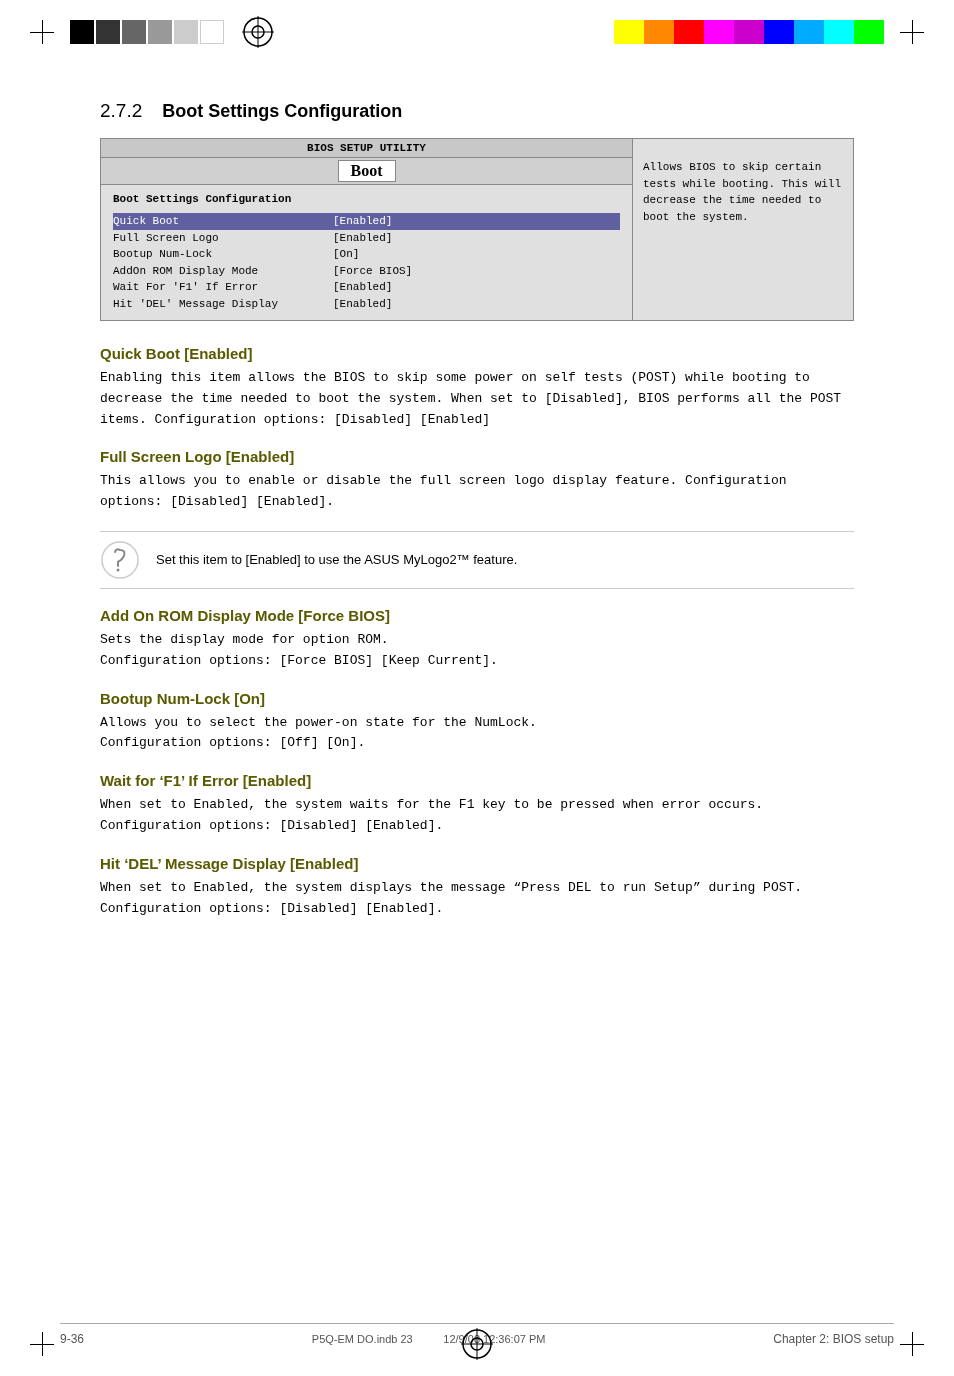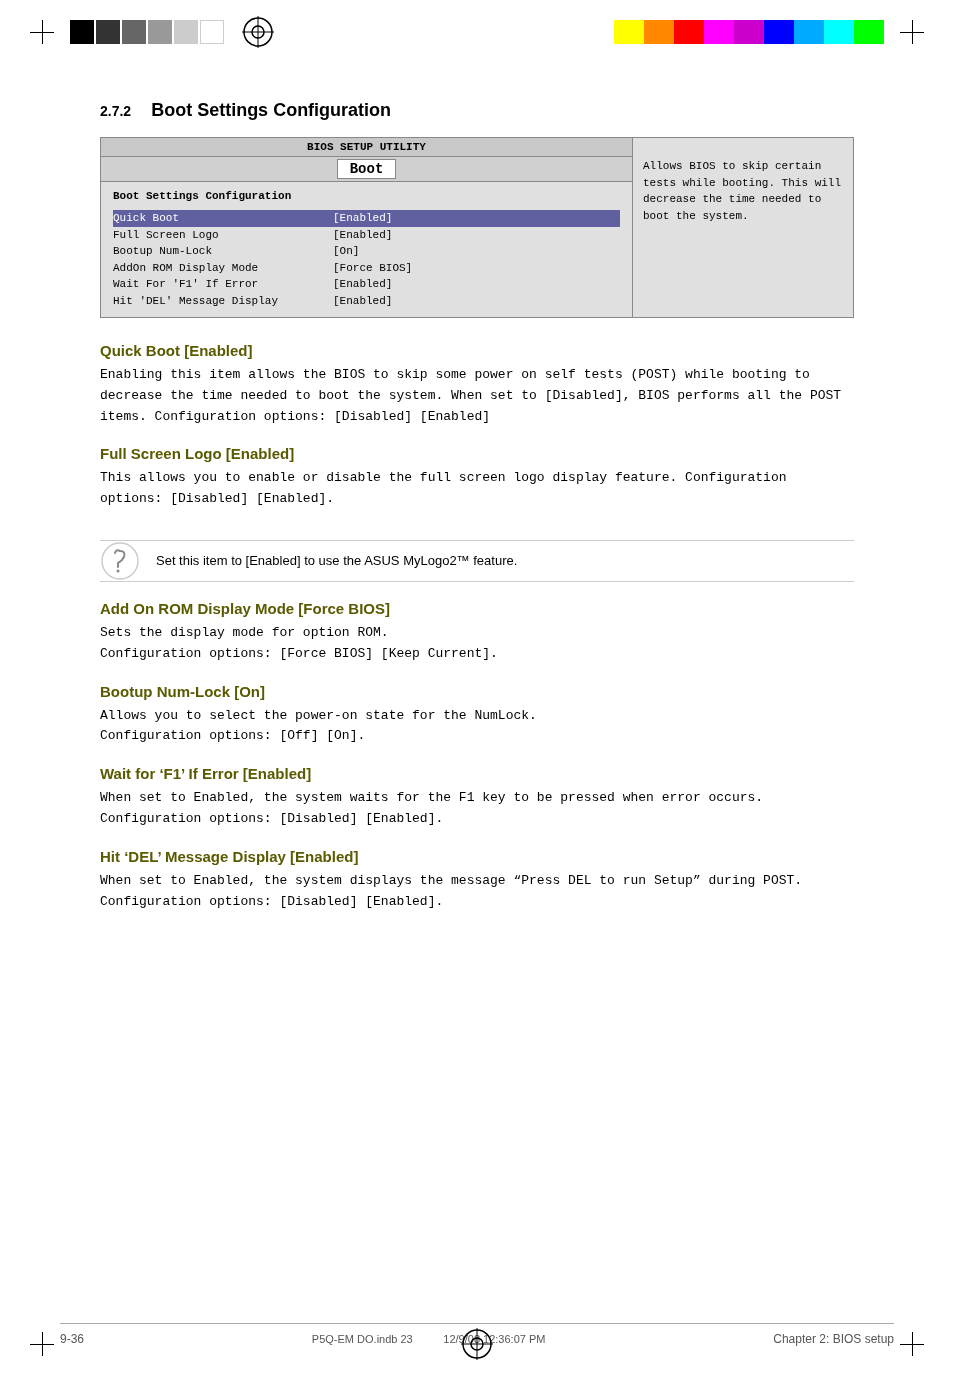--- a/index.html
+++ b/index.html
@@ -42,22 +42,22 @@
     }
 
     
     .section-heading {
       display: flex;
       align-items: baseline;
       gap: 20px;
       margin-bottom: 16px;
     }
     .section-number {
-      font-size: 14px;
-      font-weight: bold;
+      font-size: 19px;
+      font-weight: normal;
       color: #000;
     }
     .section-title {
       font-size: 18px;
       font-weight: bold;
       color: #000;
     }
 
     
     .bios-container {
@@ -84,22 +84,22 @@
       background: #d0d0d0;
       text-align: center;
       padding: 2px 0;
       border-bottom: 1px solid #888;
     }
     .bios-tab {
       display: inline-block;
       background: #fff;
       border: 1px solid #888;
       padding: 1px 12px;
-      font-family: Liberation Mono, monospace;
-      font-size: 14px;
+      font-family: Liberation Serif, serif;
+      font-size: 16px;
       font-weight: bold;
     }
     .bios-content {
       padding: 8px 12px;
       background: #e0e0e0;
     }
     .bios-section-title {
       font-family: 'Courier New', monospace;
       font-size: 11px;
       font-weight: bold;
@@ -151,22 +151,22 @@
       margin-bottom: 4px;
       font-family: Liberation Mono, monospace;
     }
 
     
     .note-box {
       display: flex;
       align-items: center;
       border-top: 1px solid #ccc;
       border-bottom: 1px solid #ccc;
-      padding: 0 0;
-      margin: 30px 0 4px 0;
+      padding: 8px 0;
+      margin: 18px 0 4px 0;
       gap: 16px;
       text-align: center;
     }
     .note-icon {
       width: 40px;
       height: 40px;
       flex-shrink: 0;
     }
     .note-text {
       font-size: 13px;

